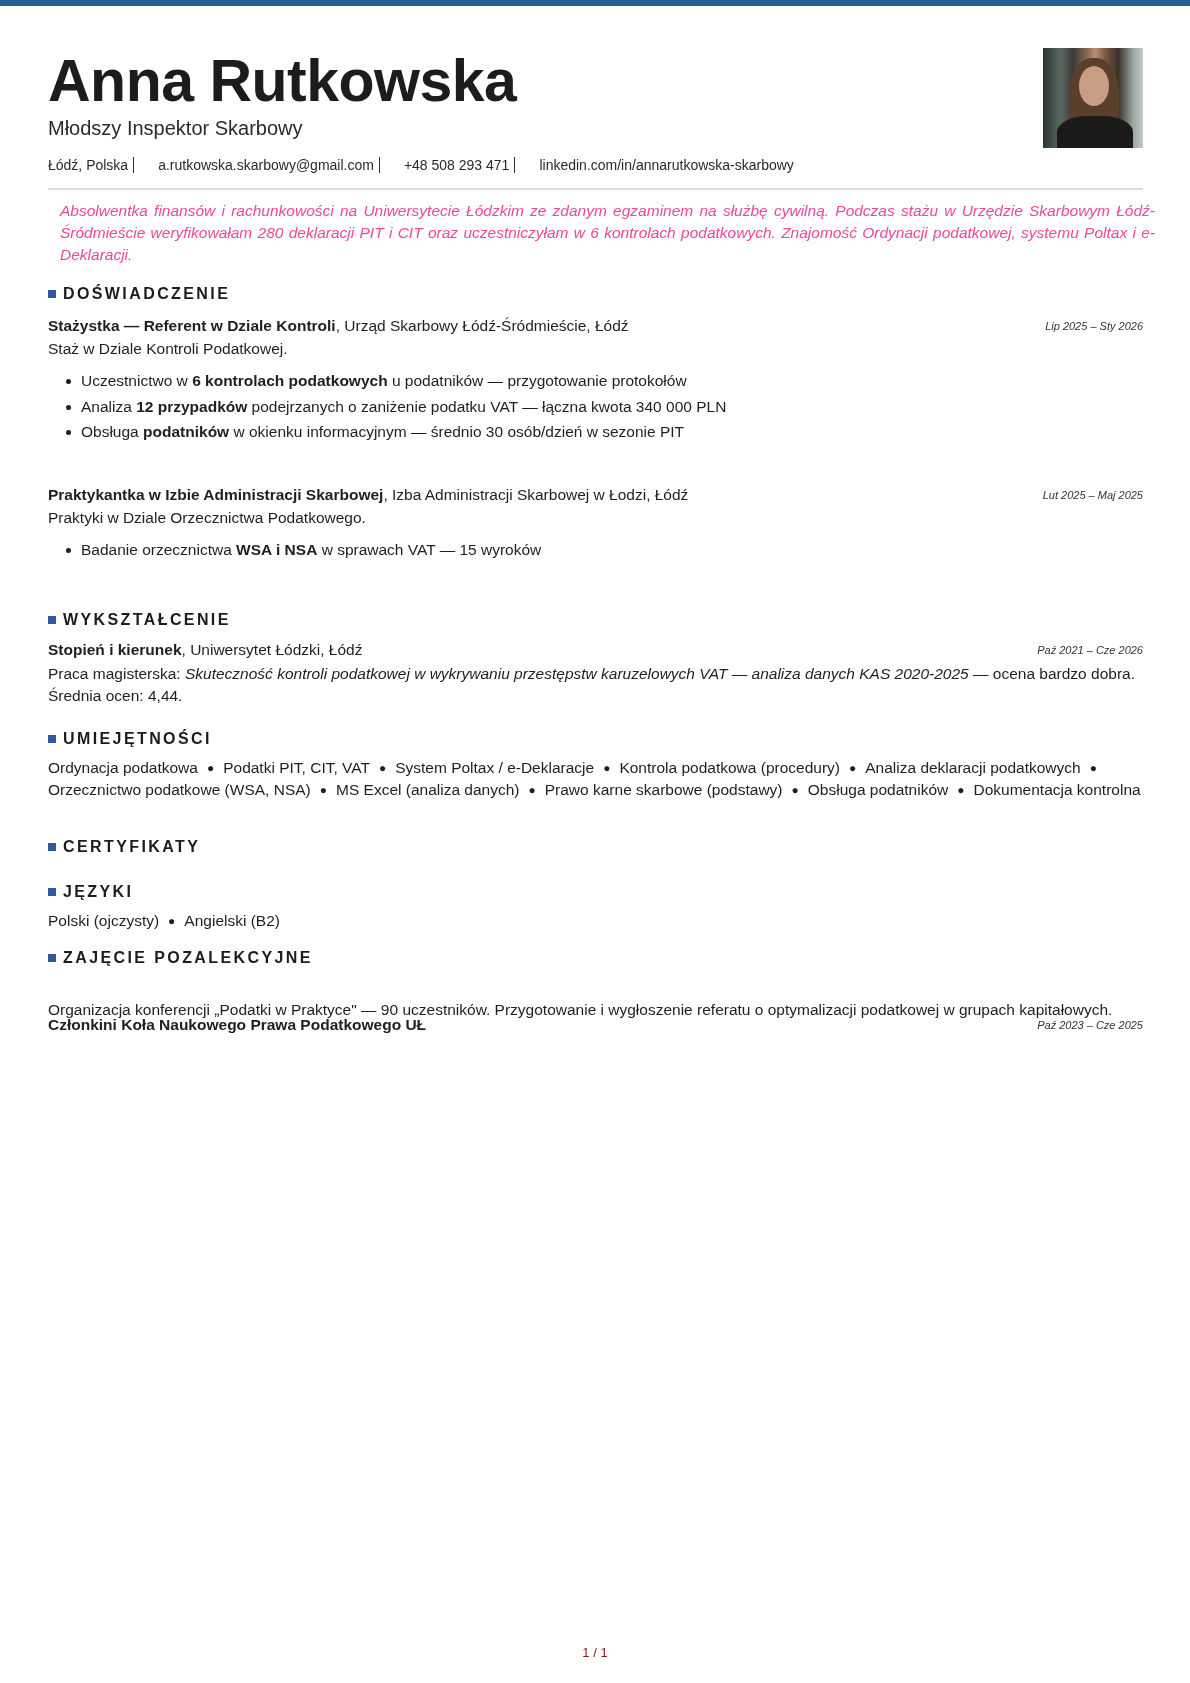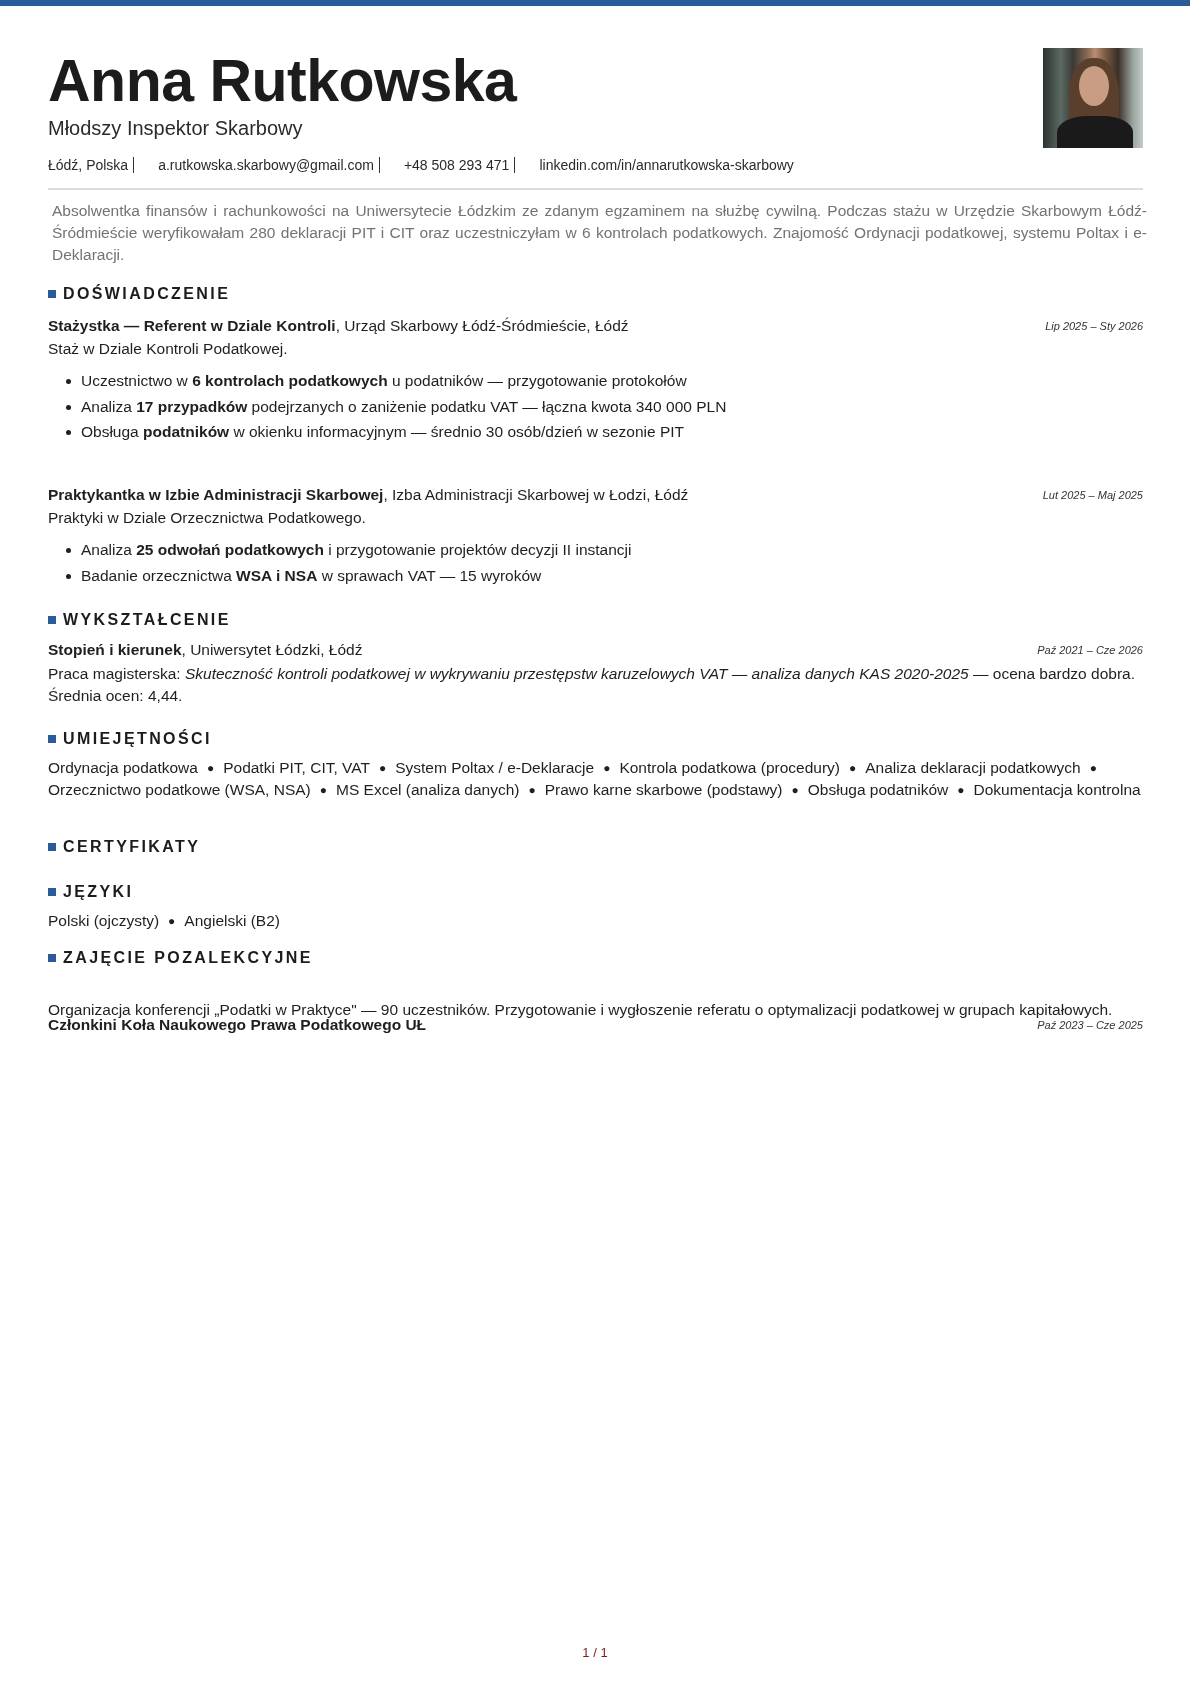--- a/index.html
+++ b/index.html
@@ -32,22 +32,22 @@
     position: absolute; left: 995px; top: 48px; width: 100px; height: 100px;
     background: linear-gradient(90deg, #2d3330 0%, #5b6a63 18%, #3b3a35 30%, #8a6c55 45%, #b88f74 52%, #7d5c45 62%, #3a2f27 75%, #9aa6a0 90%, #c4ccc9 100%);
     overflow: hidden;
   }
   .photo .face { position: absolute; left: 36px; top: 18px; width: 30px; height: 40px; border-radius: 50%; background: #c89d83; }
   .photo .hair { position: absolute; left: 26px; top: 10px; width: 50px; height: 80px; border-radius: 45% 45% 20% 20%; background: #5a3f2c; }
   .photo .body { position: absolute; left: 14px; top: 68px; width: 76px; height: 40px; border-radius: 40% 40% 0 0; background: #1a1a1a; }
   .divider { position: absolute; left: 0; top: 188px; width: 1095px; height: 2px; background: #dcdcdc; }
 
   .summary {
-    position: absolute; left: 4px; top: 200px; width: 1095px;
-    font-size: 15.5px; line-height: 22px; color: #737373; text-align: justify;
+    position: absolute; left: 12px; top: 200px; width: 1095px;
+    font-size: 15.5px; line-height: 22px; color: #ec4899; text-align: justify; font-style: italic;
   }
 
   .section-head {
     position: absolute; left: 0; display: flex; align-items: center;
     font-size: 16px; font-weight: 700; letter-spacing: 2.4px; color: #1c1c1c;
     line-height: 20px; white-space: nowrap;
   }
   .section-head .sq { width: 8px; height: 8px; background: #2b5c99; margin-right: 7px; display: inline-block; }
 
   .row { position: absolute; left: 0; width: 1095px; font-size: 15.5px; line-height: 22px; white-space: nowrap; }
@@ -96,31 +96,30 @@
     <span>DOŚWIADCZENIE</span>
   </div>
 
   <div class="row" style="top:315px;">
     <b>Stażystka — Referent w Dziale Kontroli</b><span>, Urząd Skarbowy Łódź-Śródmieście, Łódź</span>
     <span class="date">Lip 2025 – Sty 2026</span>
   </div>
   <div class="desc" style="top:338px;">Staż w Dziale Kontroli Podatkowej.</div>
   <ul class="bullets" style="top:368px;">
     <li><span>Uczestnictwo w </span><b>6 kontrolach podatkowych</b><span> u podatników — przygotowanie protokołów</span></li>
-    <li><span>Analiza </span><b>17 przypadków</b><span> podejrzanych o zaniżenie podatku VAT — łączna kwota 340 000 PLN</span></li>
+    <li><span>Analiza </span><b>12 przypadków</b><span> podejrzanych o zaniżenie podatku VAT — łączna kwota 340 000 PLN</span></li>
     <li><span>Obsługa </span><b>podatników</b><span> w okienku informacyjnym — średnio 30 osób/dzień w sezonie PIT</span></li>
   </ul>
 
   <div class="row" style="top:484px;">
     <b>Praktykantka w Izbie Administracji Skarbowej</b><span>, Izba Administracji Skarbowej w Łodzi, Łódź</span>
     <span class="date">Lut 2025 – Maj 2025</span>
   </div>
   <div class="desc" style="top:507px;">Praktyki w Dziale Orzecznictwa Podatkowego.</div>
   <ul class="bullets" style="top:537px;">
-    <li><span>Analiza </span><b>25 odwołań podatkowych</b><span> i przygotowanie projektów decyzji II instancji</span></li>
     <li><span>Badanie orzecznictwa </span><b>WSA i NSA</b><span> w sprawach VAT — 15 wyroków</span></li>
   </ul>
 
   <div class="section-head" style="top:610px;">
     <span class="sq"></span>
     <span>WYKSZTAŁCENIE</span>
   </div>
   <div class="row" style="top:639px;">
     <b>Stopień i kierunek</b><span>, Uniwersytet Łódzki, Łódź</span>
     <span class="date">Paź 2021 – Cze 2026</span>

